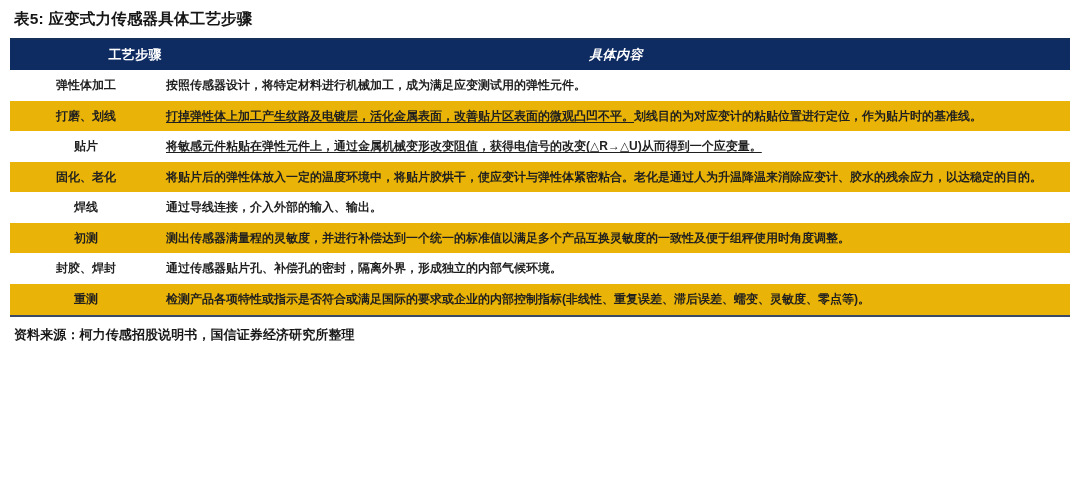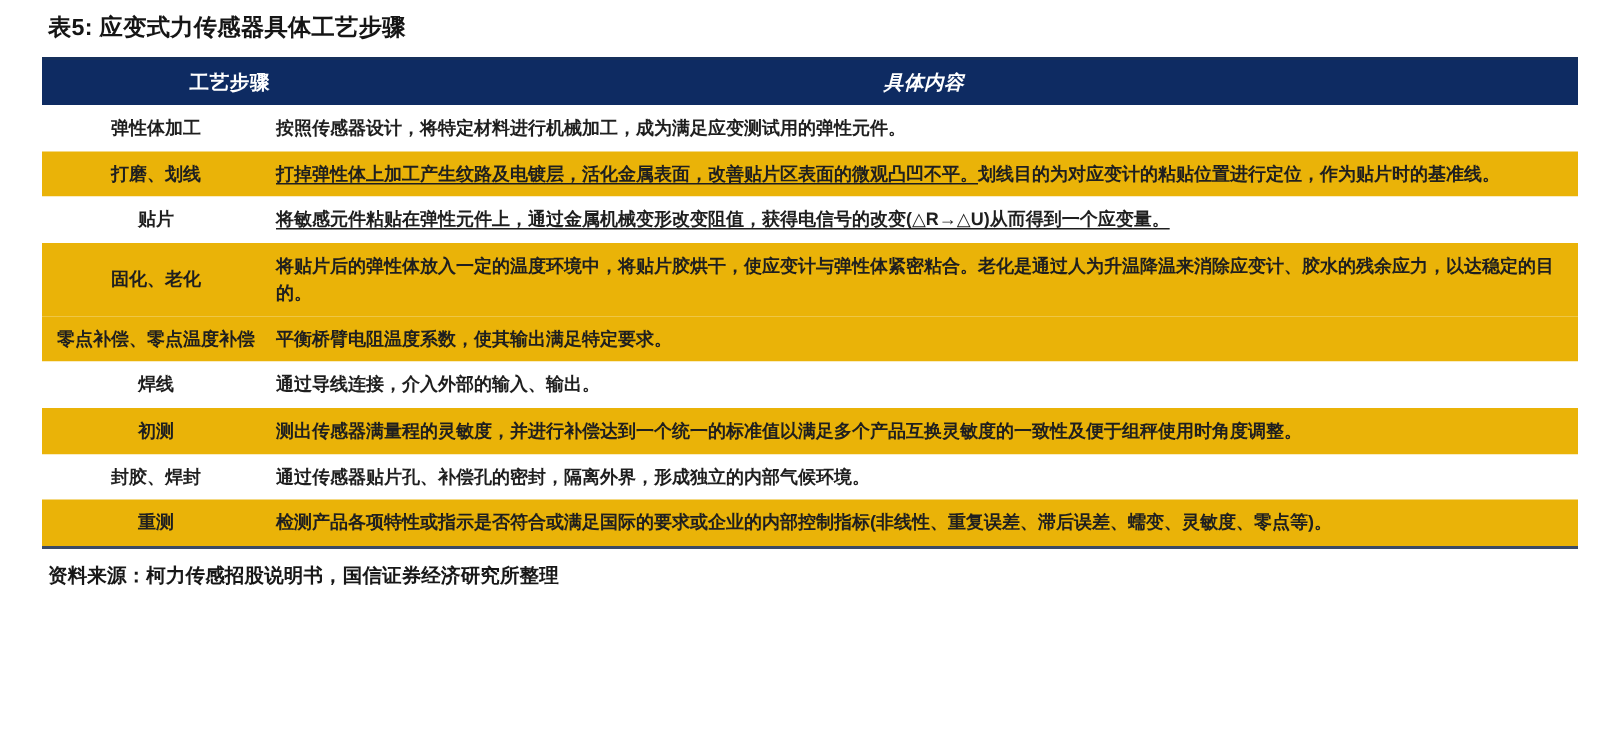--- a/index.html
+++ b/index.html
@@ -12,21 +12,21 @@
     height: 499px;
     overflow: hidden;
     font-family: "Liberation Sans", "DejaVu Sans", sans-serif;
     color: #1a1a1a;
     -webkit-font-smoothing: antialiased;
   }
   .page {
     width: 1080px;
     height: 499px;
     box-sizing: border-box;
-    padding: 0 28px;
+    padding: 0 10px;
     position: relative;
   }
   .table-title {
     font-size: 15.5px;
     font-weight: bold;
     color: #151515;
     letter-spacing: 0.2px;
     padding: 9px 0 8px 4px;
     line-height: 1.35;
   }
@@ -119,24 +119,20 @@
           <td class="cell-content"><span class="u-line">打掉弹性体上加工产生纹路及电镀层，活化金属表面，改善贴片区表面的微观凸凹不平。</span><span>划线目的为对应变计的粘贴位置进行定位，作为贴片时的基准线。</span></td>
         </tr>
         <tr class="row-plain">
           <td class="cell-step">贴片</td>
           <td class="cell-content"><span class="u-line">将敏感元件粘贴在弹性元件上，通过金属机械变形改变阻值，获得电信号的改变(△R→△U)从而得到一个应变量。</span></td>
         </tr>
         <tr class="row-alt">
           <td class="cell-step">固化、老化</td>
           <td class="cell-content"><span>将贴片后的弹性体放入一定的温度环境中，将贴片胶烘干，使应变计与弹性体紧密粘合。老化是通过人为升温降温来消除应变计、胶水的残余应力，以达稳定的目的。</span></td>
         </tr>
-        <tr class="row-alt">
-          <td class="cell-step">零点补偿、零点温度补偿</td>
-          <td class="cell-content"><span>平衡桥臂电阻温度系数，使其输出满足特定要求。</span></td>
-        </tr>
         <tr class="row-plain">
           <td class="cell-step">焊线</td>
           <td class="cell-content"><span>通过导线连接，介入外部的输入、输出。</span></td>
         </tr>
         <tr class="row-alt">
           <td class="cell-step">初测</td>
           <td class="cell-content"><span>测出传感器满量程的灵敏度，并进行补偿达到一个统一的标准值以满足多个产品互换灵敏度的一致性及便于组秤使用时角度调整。</span></td>
         </tr>
         <tr class="row-plain">
           <td class="cell-step">封胶、焊封</td>

